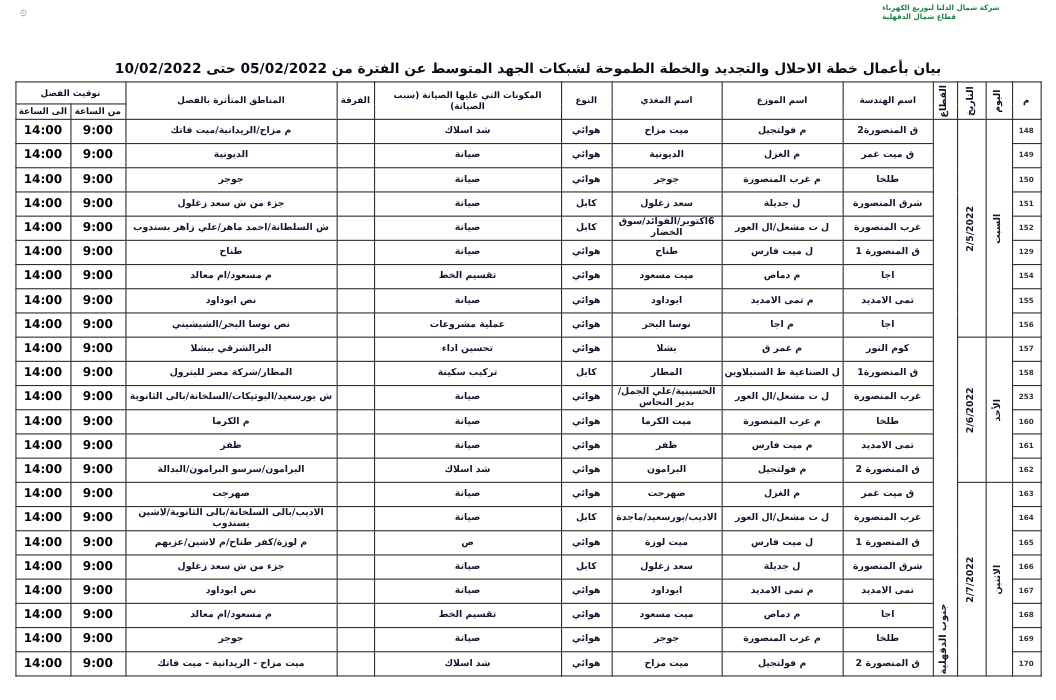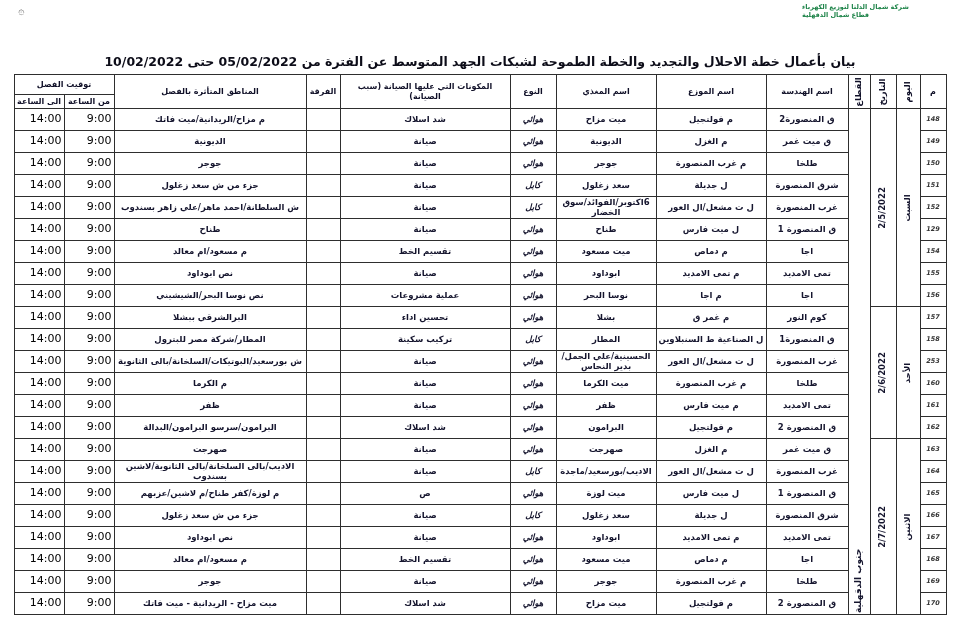--- a/index.html
+++ b/index.html
@@ -49,23 +49,23 @@
     vertical-align:middle;
     overflow:hidden;
     padding:0 2px;
   }
   thead tr.h1 { height:20px; }
   thead tr.h2 { height:14px; }
   th { font-size:8px; font-weight:700; color:#101028; line-height:1.15; }
   tbody tr { height:22px; }
   td { font-size:8.5px; font-weight:700; color:#15152e; line-height:1.1; }
 
-  td.num { font-size:6.5px; color:#333;font-style:italic; }
-  td.time { font-size:11px; font-weight:400; color:#000;text-align:right; }
-  td.type { font-size:8.5px;font-style:italic; }
+  td.num { font-size:6.5px; color:#333; }
+  td.time { font-size:11px; font-weight:700; color:#000; }
+  td.type { font-size:8.5px; }
   td.areas, td.comp { font-size:8.5px; }
 
   .rot { position:relative; padding:0; }
   .rot .vr {
     position:absolute; top:50%; left:50%;
     transform:translate(-50%,-50%) rotate(-90deg);
     white-space:nowrap;
     font-size:8.5px; font-weight:700;
   }
   td.sector { position:relative; padding:0; }

